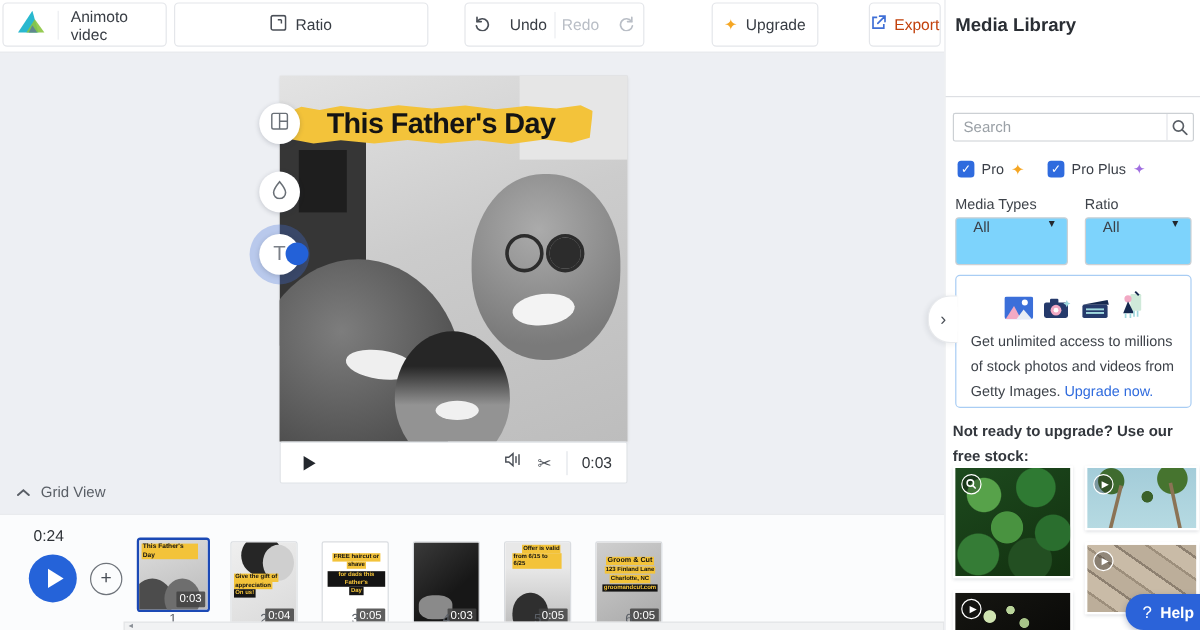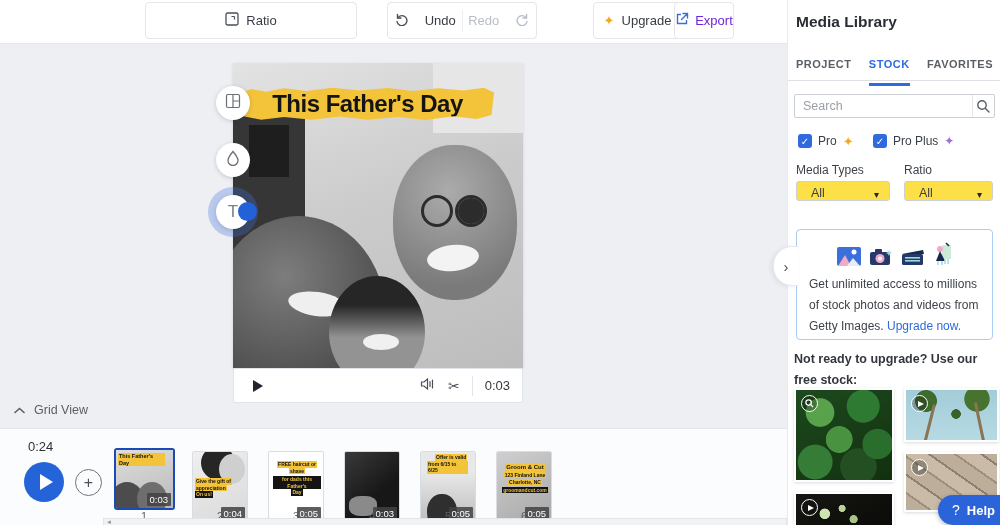--- a/index.html
+++ b/index.html
@@ -13,21 +13,21 @@
   .vdiv{width:1px;height:24px;background:#ebedf0;margin:0 10px;}
   .brand-label{font-size:13px;color:#383d44;}
   .tools{left:145px;width:212px;}
   .tool{flex:1;display:flex;align-items:center;justify-content:center;gap:7px;font-size:13px;color:#383d44;height:100%;cursor:pointer;}
   .tool + .tool{border-left:1px solid #ebedf0;}
   .history{left:387px;width:150px;}
   .hbtn{flex:1;display:flex;align-items:center;justify-content:center;gap:16px;font-size:13px;color:#383d44;height:100%;}
   .hbtn.disabled{color:#b9bec6;}
   .history .sep{width:1px;height:22px;background:#ebedf0;}
   .upgrade{left:593px;width:89px;justify-content:center;gap:7px;font-size:13px;color:#383d44;}
-  .export{left:674px;width:60px;justify-content:center;gap:6px;font-size:13px;color:#6d28d9;}
+  .export{left:724px;width:60px;justify-content:center;gap:6px;font-size:13px;color:#c2410c;}
   .sparkle{color:#f5a623;font-size:13px;}
   .glyph{line-height:1;}
 
   
   .stage{position:absolute;left:233px;top:63px;width:290px;height:305px;overflow:hidden;background:linear-gradient(160deg,#e3e3e3 0%,#cccccc 45%,#bdbdbd 100%);box-shadow:0 1px 3px rgba(0,0,0,.12);}
   .bgblockA{position:absolute;left:0;top:40px;width:72px;height:185px;background:#363636;}
   .bgblockB{position:absolute;left:16px;top:62px;width:40px;height:52px;background:#1e1e1e;}
   .bgblockC{position:absolute;right:0;top:0;width:90px;height:70px;background:#e6e6e6;}
   .head-old{position:absolute;right:6px;top:82px;width:124px;height:155px;border-radius:48%;background:radial-gradient(circle at 45% 30%,#ababab,#7a7a7a 75%);}
   .glasses{position:absolute;right:36px;top:132px;width:26px;height:26px;border:3px solid #2c2c2c;border-radius:50%;box-shadow:-34px 0 0 -3px rgba(0,0,0,0),-32px 0 0 0 #2c2c2c inset;}
@@ -97,21 +97,21 @@
   .searchbox{position:absolute;left:6px;top:94px;width:201px;height:24px;border:1px solid #ccd0d4;border-radius:2px;background:#fff;display:flex;align-items:center;box-sizing:border-box;}
   .searchbox input{flex:1;border:none;outline:none;font-size:12.5px;color:#3a3f47;padding:0 8px;font-family:"Liberation Sans",sans-serif;background:transparent;}
   .searchbox input::placeholder{color:#9aa0a6;}
   .search-div{width:1px;height:22px;background:#e3e5e9;}
   .search-ic{width:24px;display:flex;align-items:center;justify-content:center;color:#5a5f66;}
   .cbrow{position:absolute;left:10px;top:134px;display:flex;align-items:center;gap:6px;font-size:12px;color:#3a3f47;}
   .cbrow2{left:85px;}
   .checkbox{width:14px;height:14px;border-radius:3px;background:#2f6bde;color:#fff;font-size:10px;display:flex;align-items:center;justify-content:center;}
   .sparkle-p{color:#a06ee0;font-size:12px;}
   .ddlabel{position:absolute;font-size:12px;color:#3e434a;top:163px;}
-  .dd{position:absolute;top:181px;height:20px;border:1px solid #ccd0d4;border-radius:3px;background:#fde047;display:flex;align-items:flex-end;box-sizing:border-box;font-size:12.5px;color:#3a3f47;}
+  .dd{position:absolute;top:181px;height:40px;border:1px solid #ccd0d4;border-radius:3px;background:#7dd3fc;display:flex;align-items:flex-start;box-sizing:border-box;font-size:12.5px;color:#3a3f47;}
   .dd .val{padding-left:14px;}
   .dd .caret{margin-left:auto;padding-right:10px;font-size:10px;color:#23272d;}
 
   .promo{position:absolute;left:8px;top:229px;width:197px;height:111px;border:1px solid #a9cdf4;border-radius:4px;background:#fff;box-sizing:border-box;}
   .promo-icons{position:absolute;left:0;top:12px;width:100%;display:flex;justify-content:center;gap:8px;align-items:flex-end;}
   .promo-text{position:absolute;left:12px;top:44px;width:172px;font-size:12px;line-height:21px;color:#3e434a;}
   .promo-link{color:#2f6bde;cursor:pointer;}
   .handle{position:absolute;left:-24px;top:16px;width:24px;height:38px;background:#fff;border:1px solid #e7e9ec;border-right:none;border-radius:19px 0 0 19px;box-shadow:-2px 1px 4px rgba(40,50,70,.08);display:flex;align-items:center;justify-content:center;font-size:15px;color:#4a4f57;}
 
   .freestock{position:absolute;left:6px;top:349px;width:190px;font-size:12.5px;font-weight:700;color:#33373d;line-height:21px;}
@@ -128,20 +128,31 @@
 
   .helpbtn{position:absolute;left:938px;top:495px;width:76px;height:30px;border-radius:16px;background:#2b63d9;color:#fff;display:flex;align-items:center;justify-content:flex-start;gap:7px;padding-left:14px;box-sizing:border-box;font-size:13px;font-weight:700;box-shadow:0 2px 5px rgba(20,40,90,.3);}
   .helpq{font-weight:400;font-size:14px;}
 </style>
 </head>
 <body>
 
 <div class="screen">
 
   <div class="topbar">
+    <div class="tcard brand">
+      <span class="logo">
+        <svg width="24" height="20" viewBox="0 0 24 20">
+            <polygon points="1,19 13,1 18,19" fill="#29b8cf"></polygon>
+            <polygon points="8,19 15,8 23,19" fill="#8bc540" opacity=".9"></polygon>
+            <polygon points="10,19 13,13 17,19" fill="#5a7d9a" opacity=".85"></polygon>
+          </svg>
+      </span>
+      <span class="vdiv"></span>
+      <span class="brand-label">Animoto videc</span>
+    </div>
 
     <div class="tcard tools">
       <div class="tool">
         <span>
           <svg width="14" height="14" viewBox="0 0 14 14" fill="none" stroke="#4a4f57" stroke-width="1.3">
               <rect x="1" y="1" width="12" height="12" rx="1.5"></rect>
               <path d="M9.5 4.5 L6.5 4.5 M9.5 4.5 L9.5 7.5" stroke-width="1.2"></path>
             </svg>
         </span>
         <span>Ratio</span>
@@ -321,25 +332,20 @@
     <div class="clipnum" style="left:496px;">6</div>
 
     <div class="scrollbar">
       <span class="scroll-arrow glyph">◄</span>
     </div>
   </div>
 
   <div class="sidebar">
     <div class="sb-title">Media Library</div>
 
-    <div class="tabs">
-      <span class="tab">PROJECT</span>
-      <span class="tab active">STOCK</span>
-      <span class="tab">FAVORITES</span>
-    </div>
     <div class="tabline"></div>
 
     <div class="searchbox">
       <input type="text" placeholder="Search" style="">
       <span class="search-div"></span>
       <span class="search-ic">
         <svg width="14" height="14" viewBox="0 0 14 14" fill="none" stroke="#5a5f66" stroke-width="1.4">
             <circle cx="6" cy="6" r="4.2"></circle>
             <path d="M9.2 9.2 L13 13" stroke-linecap="round"></path>
           </svg>

